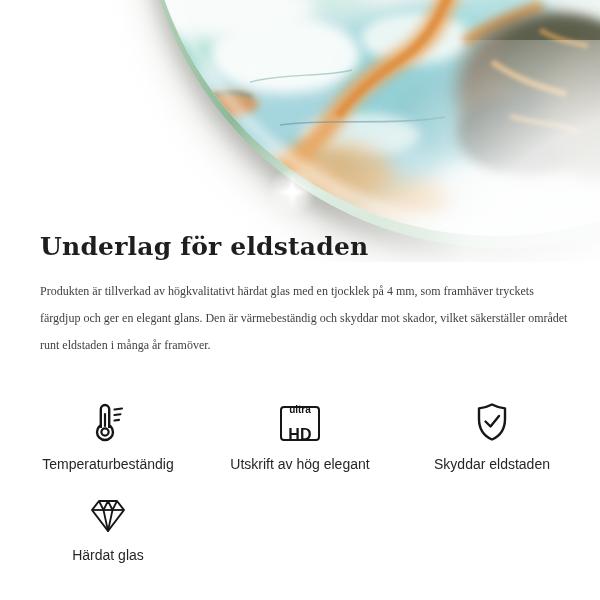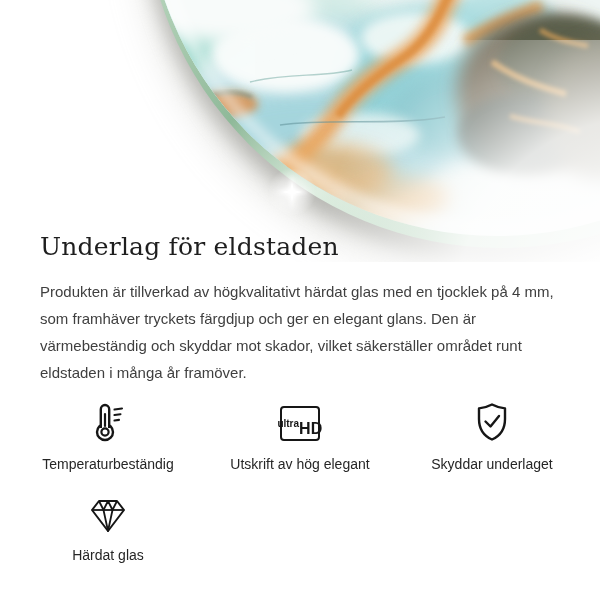--- a/index.html
+++ b/index.html
@@ -7,32 +7,33 @@
     width:600px;height:600px;background:#ffffff;
     font-family:"Liberation Sans",sans-serif;
     overflow:hidden;position:relative;
   }
   .page{position:relative;width:600px;height:600px;background:#fff;}
   .hero{position:absolute;top:0;left:0;width:600px;height:262px;}
   .content{position:absolute;top:230px;left:40px;width:530px;}
   h1{
     margin:0;
     font-family:"DejaVu Serif","Liberation Serif",serif;
-    font-weight:400;
+    font-weight:700;
     font-size:25px;
     line-height:34px;
     color:#1e1e1e;
     letter-spacing:.2px;
   }
   .desc{
     margin:14px 0 0 0;
-    font-size:15px;
+    font-size:12px;
     line-height:27px;
     color:#3f3f3f;
     max-width:530px;
+    font-family:Liberation Serif, serif;
   }
   .features{
     position:absolute;
     top:398px;left:12px;width:576px;
     display:grid;
     grid-template-columns:1fr 1fr 1fr;
     row-gap:17px;
   }
   .feature{
     display:flex;flex-direction:column;align-items:center;
@@ -46,21 +47,21 @@
     font-size:14px;
     color:#262626;
     text-align:center;
     white-space:nowrap;
   }
   
   .uhd{
     width:36px;height:31px;
     border:2.5px solid #161616;
     border-radius:4px;
-    display:flex;flex-direction:row;align-items:center;justify-content:center;
+    display:flex;flex-direction:column;align-items:center;justify-content:center;
     color:#161616;
     line-height:1;
     background:#fff;
   }
   .uhd .uhd-top{font-size:10px;font-weight:bold;letter-spacing:0;margin-top:1px;}
   .uhd .uhd-bottom{font-size:16px;font-weight:bold;margin-top:12px;letter-spacing:.2px;}
   svg{display:block;}
 </style>
 </head>
 <body>
@@ -198,21 +199,21 @@
       <div class="feature-label">Utskrift av hög elegant</div>
     </div>
 
     <div class="feature">
       <div class="icon-box">
         <svg width="48" height="48" viewBox="0 0 48 48" fill="none">
           <path d="M24,5.5 C28,7.6 32.6,9 37,9.4 V20 C37,30.5 31.5,37.2 24,40.5 C16.5,37.2 11,30.5 11,20 V9.4 C15.4,9 20,7.6 24,5.5 Z" stroke="#161616" stroke-width="2.4" stroke-linejoin="round"></path>
           <path d="M17.5,22.5 L22.5,27.5 L31,17" stroke="#161616" stroke-width="2.4" stroke-linecap="round" stroke-linejoin="round"></path>
         </svg>
       </div>
-      <div class="feature-label">Skyddar underlaget</div>
+      <div class="feature-label">Skyddar eldstaden</div>
     </div>
 
     <div class="feature">
       <div class="icon-box">
         <svg width="48" height="48" viewBox="0 0 48 48" fill="none">
           <path d="M15,11 H33 L40,20 L24,41 L8,20 Z" stroke="#161616" stroke-width="2" stroke-linejoin="round"></path>
           <path d="M8,20 H40" stroke="#161616" stroke-width="1.8"></path>
           <path d="M15,11 L19.5,20 L24,11 L28.5,20 L33,11" stroke="#161616" stroke-width="1.8" stroke-linejoin="round"></path>
           <path d="M19.5,20 L24,41 L28.5,20" stroke="#161616" stroke-width="1.8" stroke-linejoin="round"></path>
         </svg>

